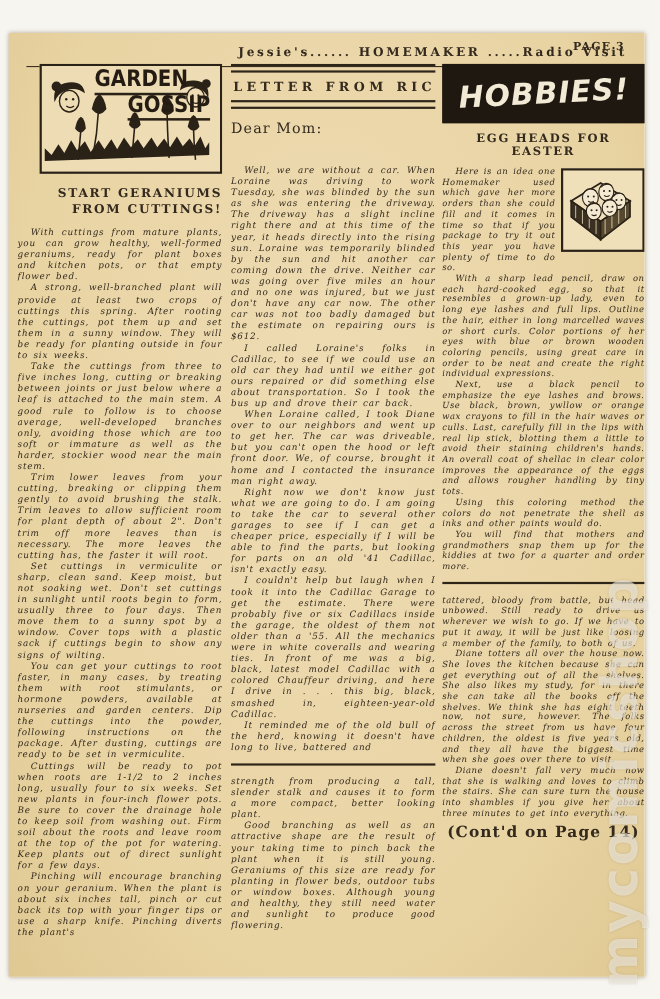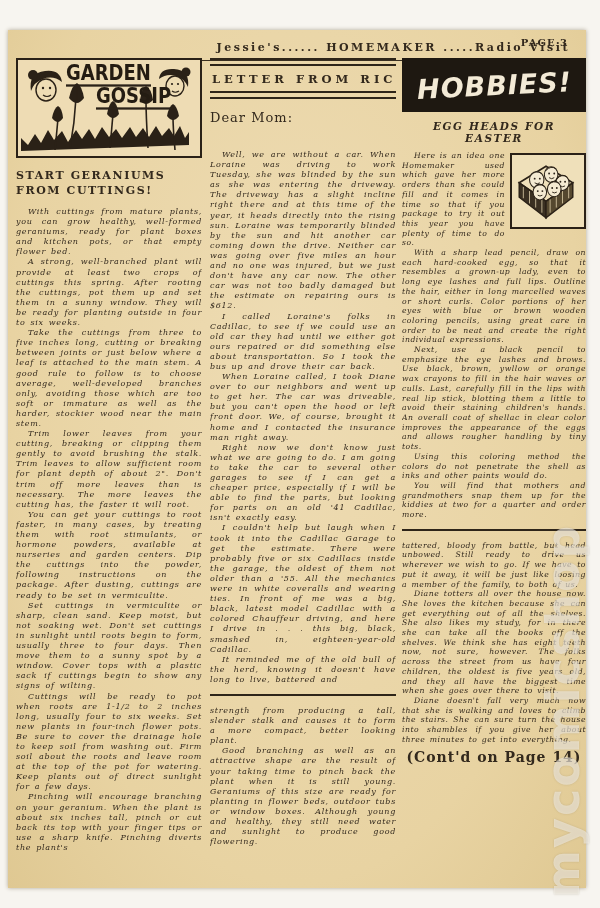--- a/index.html
+++ b/index.html
@@ -15,39 +15,39 @@
   
   .col{position:absolute;top:28px;height:824px;overflow:hidden;}
   .col1{left:8px;width:186px;}
   .col2{left:202px;width:186px;}
   .col3{left:394px;width:184px;}
   p.body{margin:0;text-indent:12px;text-align:justify;font-size:8px;line-height:10.1px;
          letter-spacing:0.7px;word-spacing:1.8px;font-style:italic;}
   .col3 p.body{font-size:7.7px;line-height:9.7px;letter-spacing:0.5px;word-spacing:1.4px;}
   p.noindent{text-indent:0;}
   
-  .gg-banner{position:relative;height:96px;border:2.5px solid #2a2117;margin-bottom:6px;background:#eedcb4;}
+  .gg-banner{position:relative;height:96px;border:2.5px solid #2a2117;margin-bottom:6px;background:#eedcb4;margin-left:20px;}
   .gg-banner svg{position:absolute;left:0;top:0;width:100%;height:100%;}
   .gg-word{position:absolute;font-family:"DejaVu Sans",sans-serif;font-weight:800;font-size:18px;
            transform:scaleY(1.15);border-bottom:2px solid #2a2117;line-height:20px;color:#241c12;}
   .gg-w1{left:48px;top:3px;}
   .gg-w2{left:78px;top:26px;}
-  .gg-title{text-align:left;font-size:11px;font-weight:700;letter-spacing:1.6px;line-height:15px;margin:10px 0 9px;}
+  .gg-title{text-align:right;font-size:11px;font-weight:700;letter-spacing:1.6px;line-height:15px;margin:10px 0 9px;}
   
   .rule2{height:4px;border-top:2px solid #2e2519;border-bottom:2px solid #2e2519;}
   .letter-title{font-size:11.5px;font-weight:700;letter-spacing:4px;text-align:left;margin:6px 0 5px 2px;white-space:nowrap;}
   .salutation{font-size:13px;font-weight:400;letter-spacing:1px;margin:11px 0 25px;}
   .divider{border-top:2px solid #2e2519;margin:9px 0 10px;}
   
   .hob-banner{height:52px;background:#1e1811;display:flex;align-items:center;justify-content:center;
               border:1px solid #1e1811;}
   .hob-banner span{font-family:"DejaVu Sans",sans-serif;font-style:italic;font-weight:900;font-size:27px;
               color:#f3ead6;letter-spacing:1px;transform:rotate(-3deg);
               text-shadow:2px 2px 0 #6f6télé,2px 2px 0 rgba(110,100,80,.9);}
-  .hob-title{text-align:center;font-size:10.5px;font-weight:700;letter-spacing:1.6px;margin:8px 16px 7px;font-style:italic;}
+  .hob-title{text-align:center;font-size:10.5px;font-weight:700;letter-spacing:1.6px;margin:8px 16px 7px;}
   .egg-fig{float:right;width:72px;height:72px;border:2px solid #2a2117;background:#efe0ba;
            margin:2px 0 3px 5px;}
   .contd{text-align:center;font-size:14px;letter-spacing:1px;margin-top:5px;font-weight:600;}
   .watermark{position:absolute;right:-4px;bottom:-10px;height:420px;writing-mode:vertical-rl;
              transform:rotate(180deg);font-family:"DejaVu Sans",sans-serif;font-weight:700;font-size:46px;
              color:rgba(250,246,238,.55);text-shadow:0 0 2px rgba(140,125,100,.35);letter-spacing:2px;pointer-events:none;}
   svg .ink{fill:#2a2117;}
   svg .line{stroke:#2a2117;fill:none;}
 </style>
 </head>
@@ -109,22 +109,22 @@
       <span class="gg-word gg-w2">GOSSIP</span>
     </div>
     <div class="gg-title">
       <span>START GERANIUMS</span><br>
       <span>FROM CUTTINGS!</span>
     </div>
     <p class="body">With cuttings from mature plants, you can grow healthy, well-formed geraniums, ready for plant boxes and kitchen pots, or that empty flower bed.</p>
     <p class="body">A strong, well-branched plant will provide at least two crops of cuttings this spring. After rooting the cuttings, pot them up and set them in a sunny window. They will be ready for planting outside in four to six weeks.</p>
     <p class="body">Take the cuttings from three to five inches long, cutting or breaking between joints or just below where a leaf is attached to the main stem. A good rule to follow is to choose average, well-developed branches only, avoiding those which are too soft or immature as well as the harder, stockier wood near the main stem.</p>
     <p class="body">Trim lower leaves from your cutting, breaking or clipping them gently to avoid brushing the stalk. Trim leaves to allow sufficient room for plant depth of about 2". Don't trim off more leaves than is necessary. The more leaves the cutting has, the faster it will root.</p>
+    <p class="body">Set cuttings in vermiculite or sharp, clean sand. Keep moist, but not soaking wet. Don't set cuttings in sunlight until roots begin to form, usually three to four days. Then move them to a sunny spot by a window. Cover tops with a plastic sack if cuttings begin to show any signs of wilting.</p>
     <p class="body">You can get your cuttings to root faster, in many cases, by treating them with root stimulants, or hormone powders, available at nurseries and garden centers. Dip the cuttings into the powder, following instructions on the package. After dusting, cuttings are ready to be set in vermiculite.</p>
-    <p class="body">Set cuttings in vermiculite or sharp, clean sand. Keep moist, but not soaking wet. Don't set cuttings in sunlight until roots begin to form, usually three to four days. Then move them to a sunny spot by a window. Cover tops with a plastic sack if cuttings begin to show any signs of wilting.</p>
     <p class="body">Cuttings will be ready to pot when roots are 1-1/2 to 2 inches long, usually four to six weeks. Set new plants in four-inch flower pots. Be sure to cover the drainage hole to keep soil from washing out. Firm soil about the roots and leave room at the top of the pot for watering. Keep plants out of direct sunlight for a few days.</p>
     <p class="body">Pinching will encourage branching on your geranium. When the plant is about six inches tall, pinch or cut back its top with your finger tips or use a sharp knife. Pinching diverts the plant's</p>
   </div>
 
   <div class="col col2">
     <div class="rule2"></div>
     <div class="letter-title">LETTER FROM RICHARD</div>
     <div class="rule2"></div>
     <div class="salutation">Dear Mom:</div>
     <p class="body">Well, we are without a car. When Loraine was driving to work Tuesday, she was blinded by the sun as she was entering the driveway. The driveway has a slight incline right there and at this time of the year, it heads directly into the rising sun. Loraine was temporarily blinded by the sun and hit another car coming down the drive. Neither car was going over five miles an hour and no one was injured, but we just don't have any car now. The other car was not too badly damaged but the estimate on repairing ours is $612.</p>

